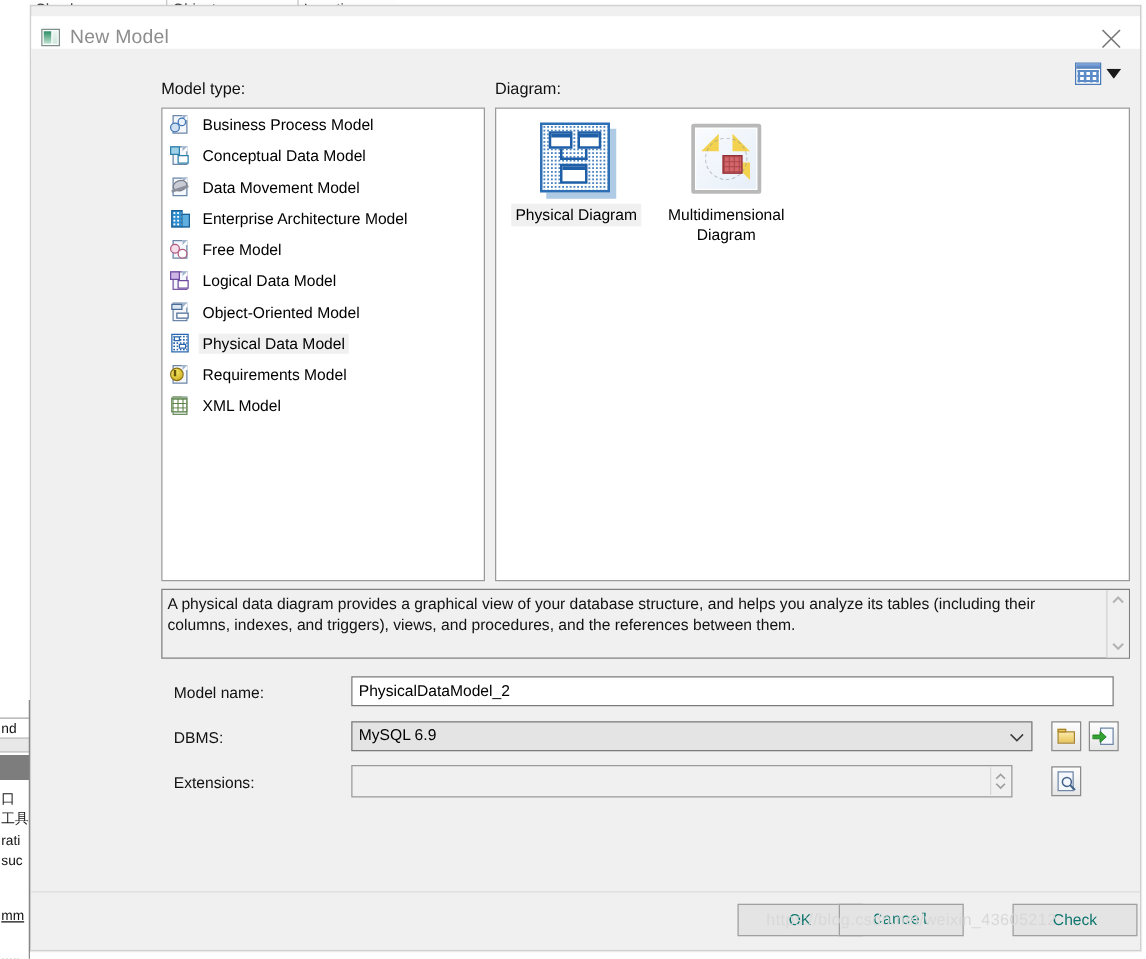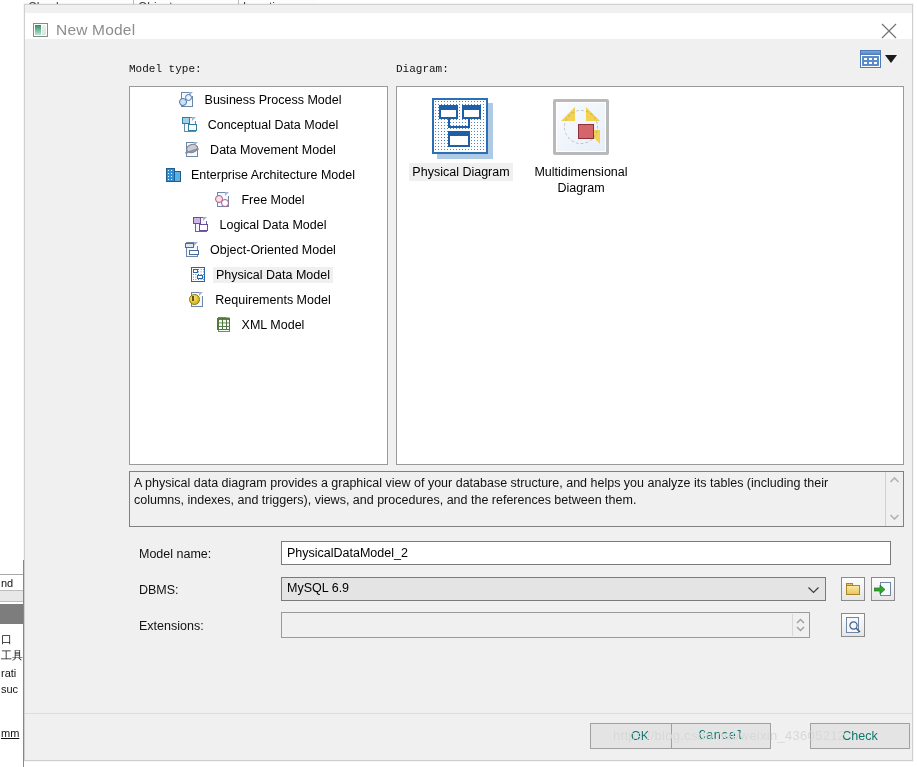--- a/index.html
+++ b/index.html
@@ -44,21 +44,21 @@
     position:absolute;left:31px;top:8px;font-size:15.5px;color:#8d8d8d;
     letter-spacing:.2px;
   }
   #close-btn{
     position:absolute;right:0;top:0;width:46px;height:31px;cursor:pointer;
     background:transparent;border:0;
   }
   #close-btn svg{position:absolute;left:14px;top:9px;}
   
   #dlgbody{position:absolute;left:0;right:0;top:34px;bottom:0;background:#f0f0f0;}
-  .lbl{position:absolute;font-size:11px;color:#111;font-family:Liberation Mono, monospace;}
+  .lbl{position:absolute;font-size:13px;color:#111;}
   
   #nav{position:absolute;left:4px;top:16px;width:96px;}
   .navbtn{
     position:relative;width:96px;height:90px;cursor:pointer;background:transparent;
     border:1px solid transparent;box-sizing:border-box;
   }
   .navbtn.selected{
     background:linear-gradient(180deg,#e2e2e2 0%,#f6f6f6 55%,#f1f1f1 100%);
     border:1px solid #8c8c8c;
   }
@@ -80,21 +80,21 @@
   .win.p::before{background:linear-gradient(180deg,#cfc9ec,#a49bd8);}
   .win.p{border-color:#7b74ae;}
   .stack{position:absolute;background:#eeebfa;border:1px solid #8e86c4;box-sizing:border-box;}
   
   .panelbox{
     position:absolute;background:#ffffff;border:1px solid #9a9a9a;box-sizing:border-box;
   }
   #typelist{left:104px;top:47px;width:259px;height:379px;overflow:hidden;}
   .titem{
     position:relative;height:25px;display:flex;align-items:center;
-    padding-left:6px;cursor:pointer;justify-content:center;
+    padding-left:6px;cursor:pointer;
   }
   .titem .tlabel{font-size:12.5px;color:#000;padding:1px 3px;}
   .titem.sel .tlabel{background:#f0f0f0;}
   .titem .ticon{width:17px;height:17px;margin-right:6px;position:relative;flex:0 0 auto;}
   
   .doc{position:absolute;left:2px;top:1px;width:12px;height:15px;
     background:#f4f7fb;border:1px solid #6d87a8;box-sizing:border-box;}
   .doc::after{content:"";position:absolute;right:-1px;top:-1px;border-width:0 0 4px 4px;
     border-style:solid;border-color:transparent transparent #ffffff #9fb4cc;}
   .blob{position:absolute;border-radius:50%;box-sizing:border-box;}

